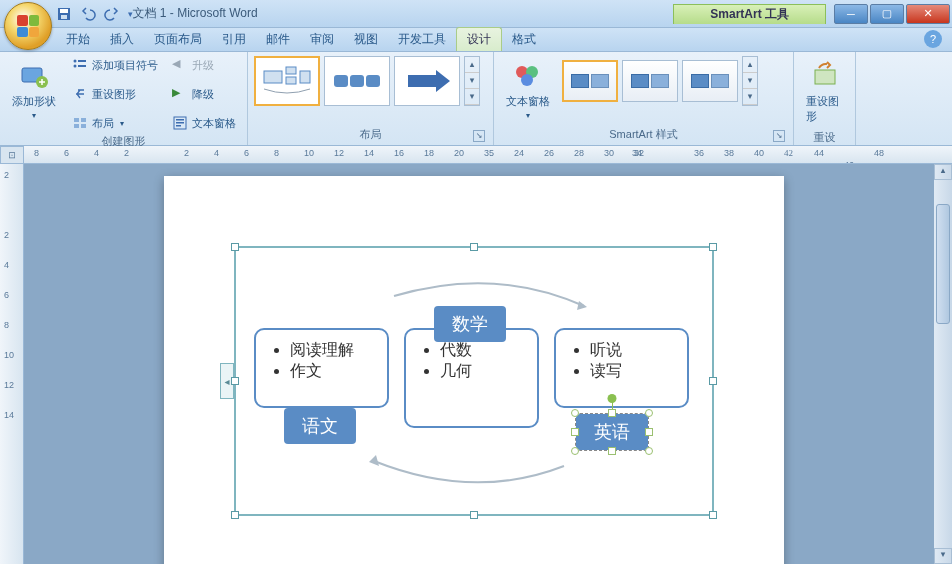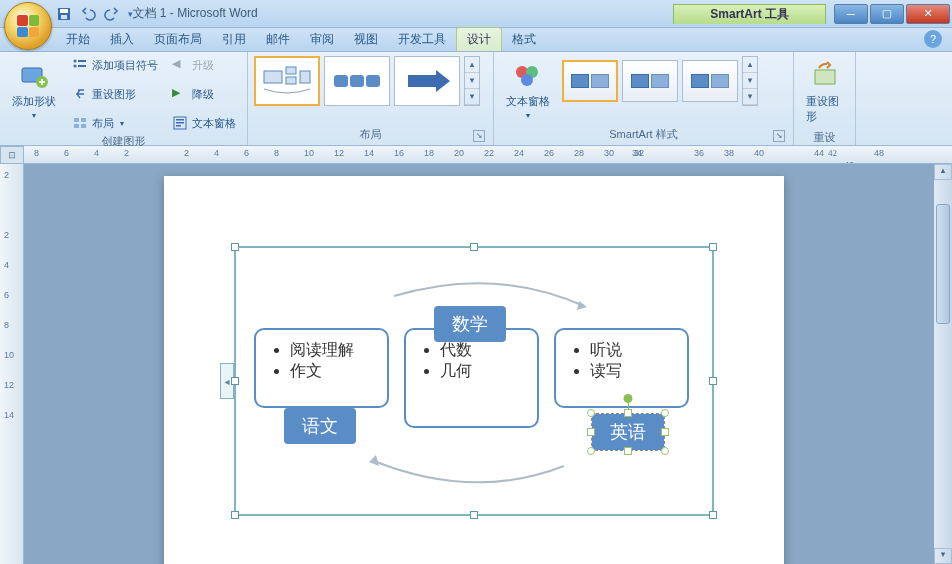--- a/index.html
+++ b/index.html
@@ -290,31 +290,31 @@
       <span class="tick" style="left: 160px;">2</span>
       <span class="tick" style="left: 190px;">4</span>
       <span class="tick" style="left: 220px;">6</span>
       <span class="tick" style="left: 250px;">8</span>
       <span class="tick" style="left: 280px;">10</span>
       <span class="tick" style="left: 310px;">12</span>
       <span class="tick" style="left: 340px;">14</span>
       <span class="tick" style="left: 370px;">16</span>
       <span class="tick" style="left: 400px;">18</span>
       <span class="tick" style="left: 430px;">20</span>
-      <span class="tick" style="left: 460px;">22</span>
+      <span class="tick" style="left: 460px;">35</span>
       <span class="tick" style="left: 490px;">24</span>
       <span class="tick" style="left: 520px;">26</span>
       <span class="tick" style="left: 550px;">28</span>
       <span class="tick" style="left: 580px;">30</span>
       <span class="tick" style="left: 610px;">32</span>
       <span class="tick" style="left: 608px;">34</span>
       <span class="tick" style="left: 670px;">36</span>
       <span class="tick" style="left: 700px;">38</span>
       <span class="tick" style="left: 730px;">40</span>
-      <span class="tick" style="left: 804px; font-family: Liberation Serif, serif;">42</span>
+      <span class="tick" style="left: 760px; font-family: Liberation Serif, serif;">42</span>
       <span class="tick" style="left: 790px;">44</span>
       <span class="tick" style="left: 820px; margin-top: 12px;">46</span>
       <span class="tick" style="left: 850px;">48</span>
     </div>
   <div class="vruler" id="vruler">
       <span class="vtick" style="top: 6px;">2</span>
       <span class="vtick" style="top: 36px;"></span>
       <span class="vtick" style="top: 66px;">2</span>
       <span class="vtick" style="top: 96px;">4</span>
       <span class="vtick" style="top: 126px;">6</span>
@@ -360,21 +360,21 @@
           </ul>
         </div>
         <div class="sa-title" style="left:198px;top:58px">数学</div>
 
         <div class="sa-box" style="left:318px;top:80px;width:135px;height:80px">
           <ul>
             <li>听说</li>
             <li>读写</li>
           </ul>
         </div>
-        <div class="sa-title sel" style="left:356px;top:166px">英语
+        <div class="sa-title sel" style="left:340px;top:166px">英语
           <div class="rot-line"></div>
           <div class="rot-handle"></div>
           <div class="sel-handle" style="left:-5px;top:-5px"></div>
           <div class="sel-handle" style="right:-5px;top:-5px"></div>
           <div class="sel-handle" style="left:-5px;bottom:-5px"></div>
           <div class="sel-handle" style="right:-5px;bottom:-5px"></div>
           <div class="sel-handle" style="left:50%;top:-5px;margin-left:-4px;border-radius:0"></div>
           <div class="sel-handle" style="left:50%;bottom:-5px;margin-left:-4px;border-radius:0"></div>
           <div class="sel-handle" style="top:50%;left:-5px;margin-top:-4px;border-radius:0"></div>
           <div class="sel-handle" style="top:50%;right:-5px;margin-top:-4px;border-radius:0"></div>

